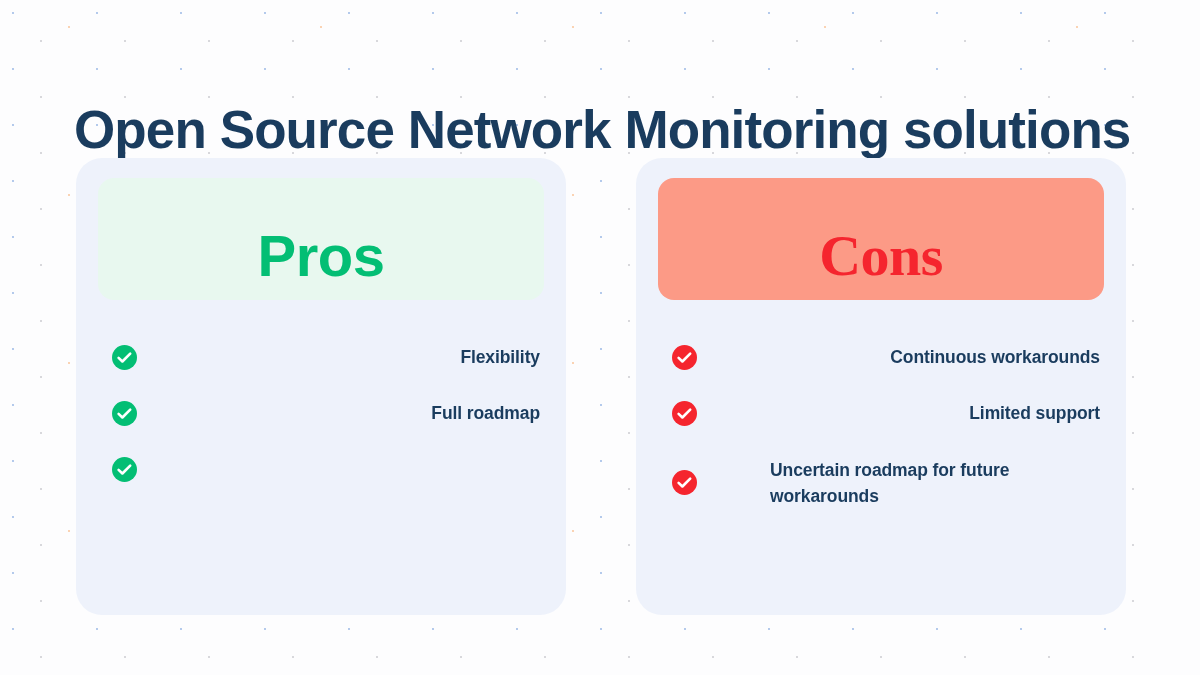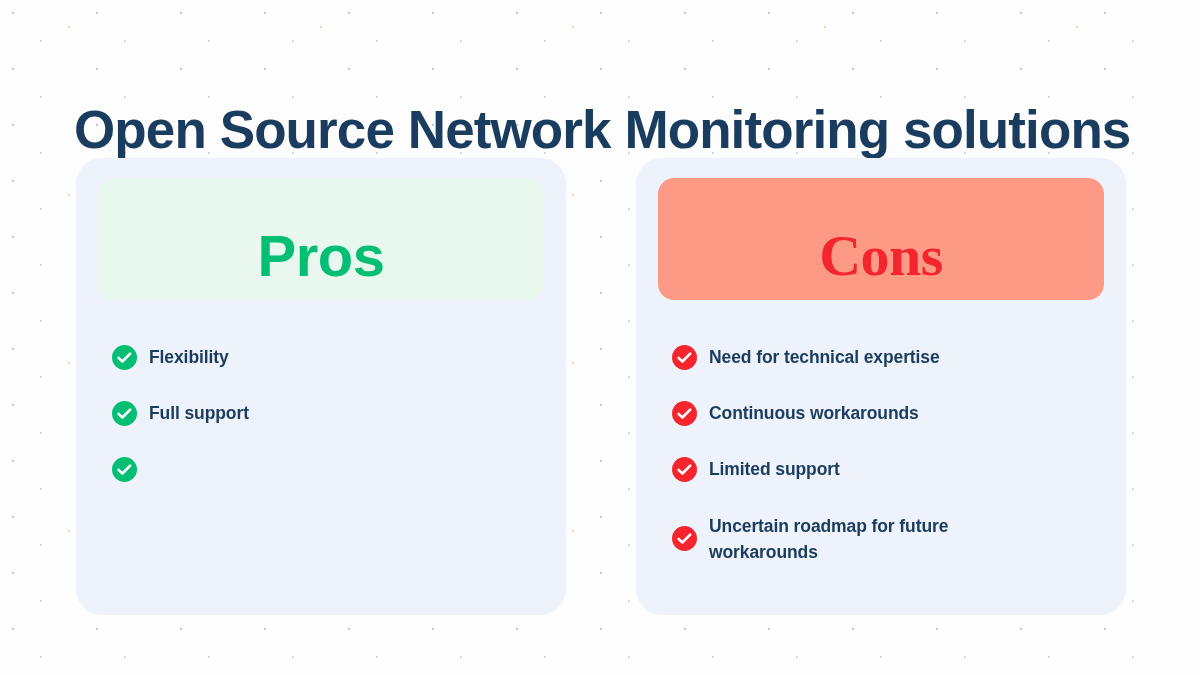--- a/index.html
+++ b/index.html
@@ -92,20 +92,21 @@
     right: 26px;
     top: 186px;
     list-style: none;
     margin: 0;
     padding: 0;
   }
   .list-item {
     display: flex;
     align-items: flex-start;
     margin-bottom: 30px;
+    justify-content: space-between;
   }
   .list-item:last-child { margin-bottom: 0; }
 
   .check-icon {
     flex: 0 0 auto;
     width: 25px;
     height: 25px;
     border-radius: 50%;
     margin-right: 12px;
     position: relative;
@@ -151,47 +152,39 @@
         </span>
         <span class="list-item-label">Flexibility</span>
       </li>
 
       <li class="list-item">
         <span class="check-icon check-icon--green">
           <svg width="25" height="25" viewBox="0 0 25 25" aria-hidden="true">
             <path d="M6.6 12.9 L10.4 16.5 L18.2 8.6" fill="none" stroke="#ffffff" stroke-width="2.6" stroke-linecap="round" stroke-linejoin="round"></path>
           </svg>
         </span>
-        <span class="list-item-label">Full support</span>
+        <span class="list-item-label">Full roadmap</span>
       </li>
 
       <li class="list-item">
         <span class="check-icon check-icon--green">
           <svg width="25" height="25" viewBox="0 0 25 25" aria-hidden="true">
             <path d="M6.6 12.9 L10.4 16.5 L18.2 8.6" fill="none" stroke="#ffffff" stroke-width="2.6" stroke-linecap="round" stroke-linejoin="round"></path>
           </svg>
         </span>
       </li>
     </ul>
   </section>
 
   <section class="card card--cons">
     <div class="card-header card-header--cons">
       <span class="card-header-title card-header-title--cons">Cons</span>
     </div>
 
     <ul class="card-list">
-      <li class="list-item">
-        <span class="check-icon check-icon--red">
-          <svg width="25" height="25" viewBox="0 0 25 25" aria-hidden="true">
-            <path d="M6.6 12.9 L10.4 16.5 L18.2 8.6" fill="none" stroke="#ffffff" stroke-width="2.6" stroke-linecap="round" stroke-linejoin="round"></path>
-          </svg>
-        </span>
-        <span class="list-item-label">Need for technical expertise</span>
-      </li>
 
       <li class="list-item">
         <span class="check-icon check-icon--red">
           <svg width="25" height="25" viewBox="0 0 25 25" aria-hidden="true">
             <path d="M6.6 12.9 L10.4 16.5 L18.2 8.6" fill="none" stroke="#ffffff" stroke-width="2.6" stroke-linecap="round" stroke-linejoin="round"></path>
           </svg>
         </span>
         <span class="list-item-label">Continuous workarounds</span>
       </li>
 

